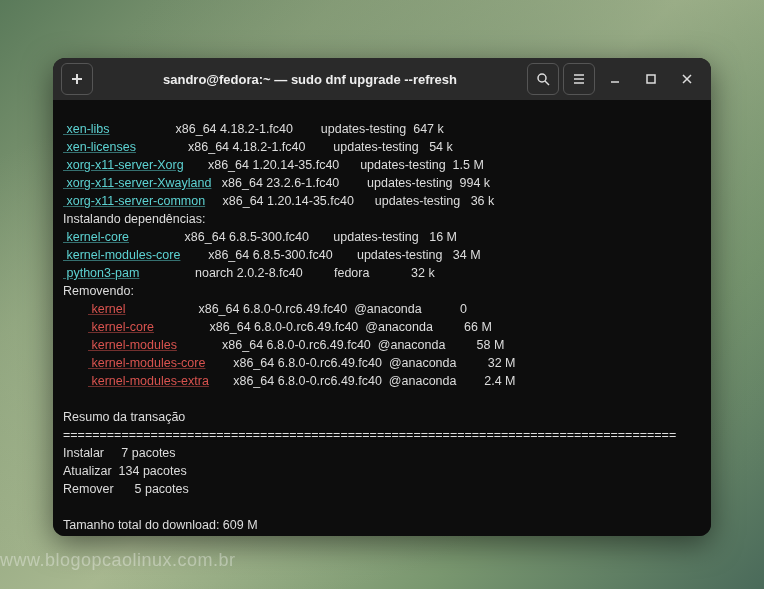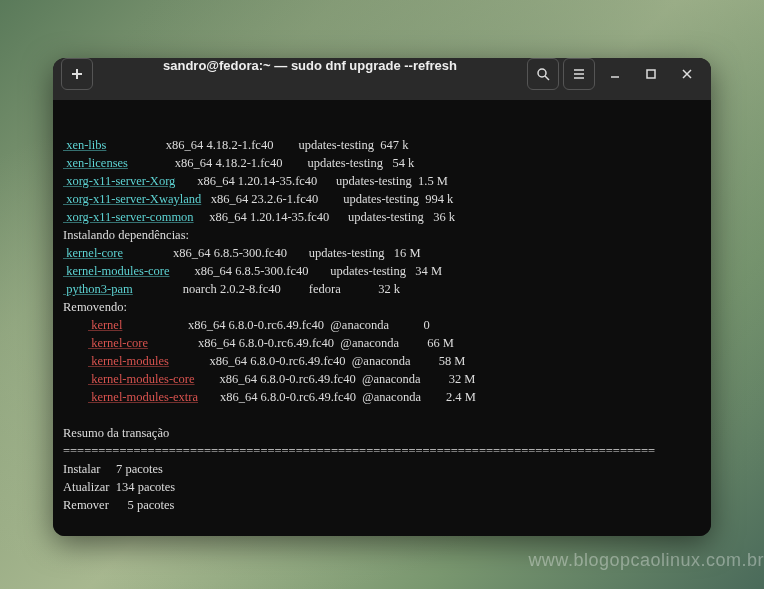--- a/index.html
+++ b/index.html
@@ -13,42 +13,42 @@
   .bg-curve {
     position: absolute;
     width: 100%; height: 100%;
     background: radial-gradient(ellipse at 30% 60%, rgba(180,200,160,0.4) 0%, transparent 50%),
                 radial-gradient(ellipse at 70% 30%, rgba(100,130,100,0.5) 0%, transparent 60%);
   }
   .watermark {
     position: absolute;
     bottom: 18px;
     width: 100%;
-    text-align: right;
+    text-align: left;
     color: rgba(255,255,255,0.35);
     font-family: sans-serif;
     font-size: 18px;
     letter-spacing: 0.5px;
   }
   .terminal-window {
     position: absolute;
     left: 53px; top: 58px;
     width: 658px; height: 478px;
     background: #1a1a1a;
     border-radius: 12px;
     box-shadow: 0 8px 30px rgba(0,0,0,0.5);
     overflow: hidden;
     display: flex;
     flex-direction: column;
   }
   .titlebar {
     height: 42px;
     background: #2a2a2a;
     display: flex;
-    align-items: flex-start;
+    align-items: center;
     padding: 0 8px;
     gap: 4px;
   }
   .tb-btn {
     width: 32px; height: 32px;
     border-radius: 6px;
     display: flex;
     align-items: center;
     justify-content: center;
     color: #ddd;
@@ -61,22 +61,22 @@
     font-family: sans-serif;
     font-size: 13px;
     font-weight: 600;
     white-space: nowrap;
     overflow: hidden;
   }
   .tb-icon { width: 16px; height: 16px; }
   .terminal-body {
     flex: 1;
     background: #0d0d0d;
-    padding: 18px 10px;
-    font-family: Liberation Serif, serif;
+    padding: 2px 10px;
+    font-family: Liberation Sans, sans-serif;
     font-size: 12.5px;
     line-height: 18px;
     color: #ccc;
     overflow: hidden;
     white-space: pre;
     position: relative;
   }
   .line { white-space: pre; }
   .pkg-cyan { color: #5dd3d3; text-decoration: underline; text-decoration-color: rgba(93,211,211,0.5); }
   .pkg-red { color: #d9534f; text-decoration: underline; text-decoration-color: rgba(217,83,79,0.5); margin-left: 25px; }

